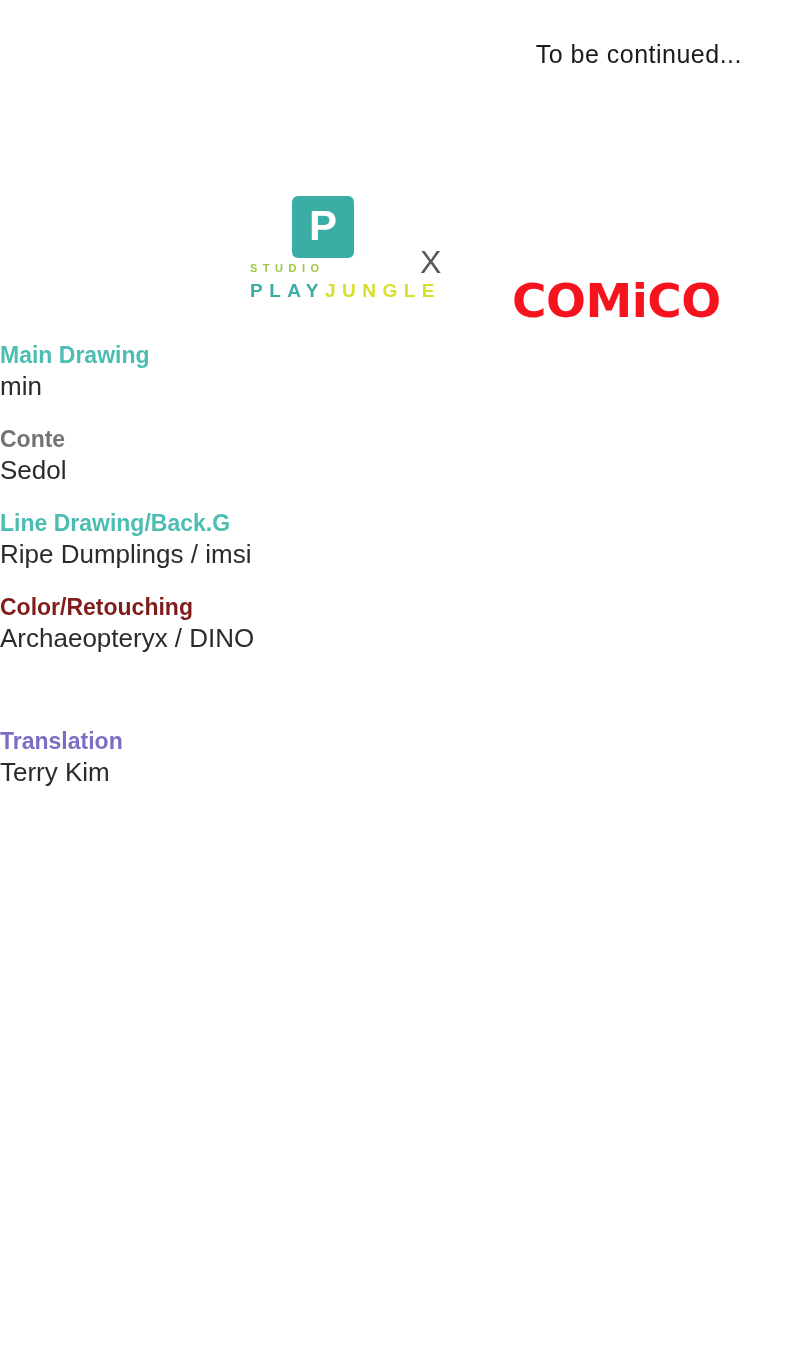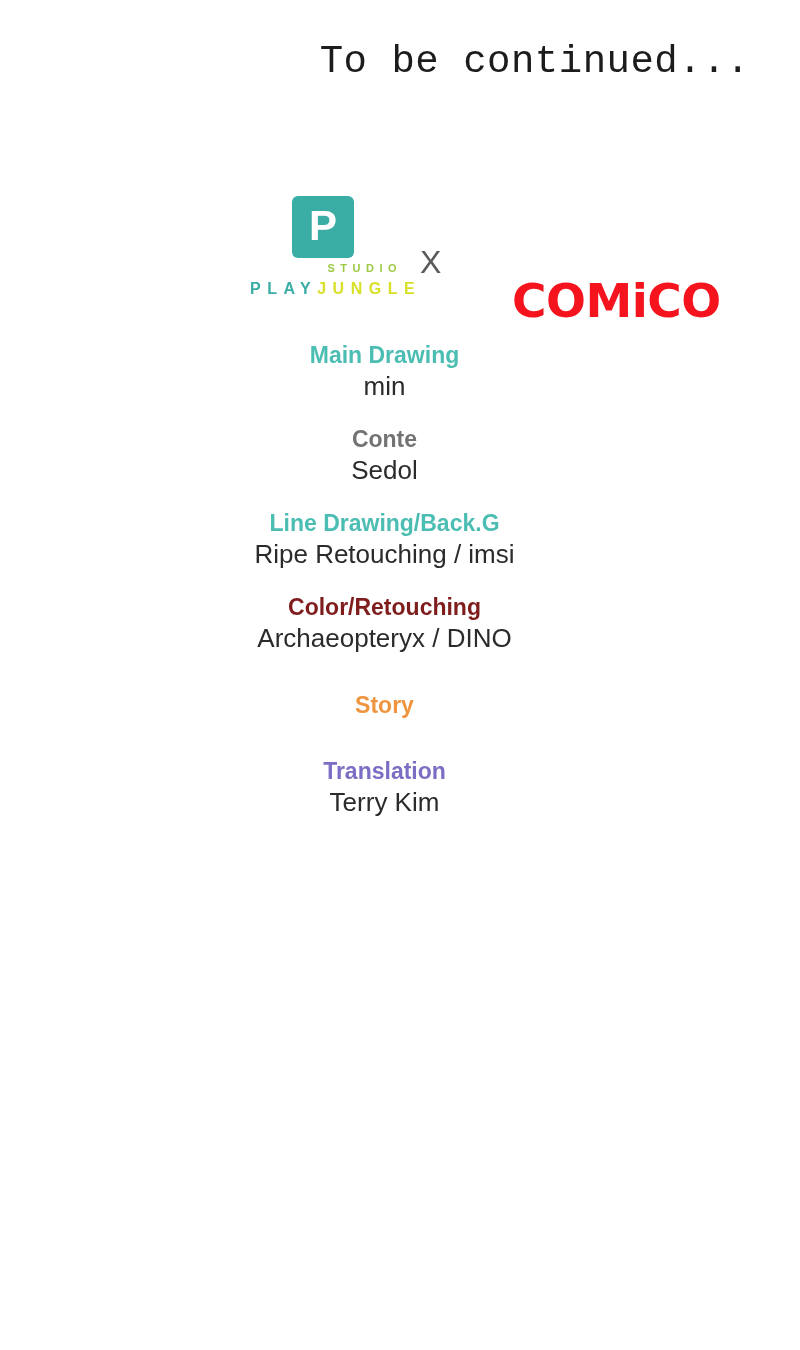--- a/index.html
+++ b/index.html
@@ -19,25 +19,25 @@
     position: relative;
     width: 800px;
     height: 1350px;
     background: #ffffff;
   }
 
   
   .tbc {
     position: absolute;
     top: 40px;
-    right: 50px;
-    font-size: 39px;
+    right: 58px;
+    font-size: 25px;
     letter-spacing: 0.5px;
     color: #1c1c1c;
-    font-family: Liberation Mono, monospace;
+    font-family: Liberation Sans, sans-serif;
     font-weight: 400;
     white-space: nowrap;
   }
 
   
   .logos {
     position: absolute;
     top: 196px;
     left: 0;
     width: 800px;
@@ -71,34 +71,34 @@
     color: #ffffff;
     font-size: 42px;
     font-weight: bold;
     font-family: "Liberation Sans", sans-serif;
   }
   .studio-word {
     position: absolute;
     left: 0;
     top: 66px;
     width: 152px;
-    text-align: right;
+    text-align: left;
     font-size: 11px;
     font-weight: bold;
     letter-spacing: 5.5px;
     color: #9ec945;
     font-family: "Liberation Sans", sans-serif;
   }
   .studio-word2 {
     position: absolute;
     left: 0;
     top: 84px;
     width: 152px;
     text-align: center;
-    font-size: 16px;
+    font-size: 19px;
     font-weight: bold;
     letter-spacing: 6.5px;
     font-family: "Liberation Sans", sans-serif;
   }
   .pj-play { color: #3aada4; }
   .pj-jungle { color: #d9e02a; }
 
   .x-mark {
     position: absolute;
     left: 420px;
@@ -122,21 +122,21 @@
     white-space: nowrap;
     margin-top: 35px;
   }
 
   
   .credits {
     position: absolute;
     top: 340px;
     left: 0;
     width: 800px;
-    text-align: center;
+    text-align: left;
     padding-right: 31px;
     box-sizing: border-box;
   }
   .credit-block {
     margin-bottom: 22px;
   }
   .credit-role {
     font-size: 23px;
     font-weight: bold;
     line-height: 30px;
@@ -183,32 +183,31 @@
       <div class="credit-name">min</div>
     </div>
 
     <div class="credit-block">
       <div class="credit-role" style="color:#737373">Conte</div>
       <div class="credit-name">Sedol</div>
     </div>
 
     <div class="credit-block">
       <div class="credit-role" style="color:#4cbdb2">Line Drawing/Back.G</div>
-      <div class="credit-name">Ripe Retouching / imsi</div>
+      <div class="credit-name">Ripe Dumplings / imsi</div>
     </div>
 
     <div class="credit-block">
       <div class="credit-role" style="color:#7f1d1d">Color/Retouching</div>
       <div class="credit-name">Archaeopteryx / DINO</div>
     </div>
 
     <div class="gap-big"></div>
 
     <div class="credit-block">
-      <div class="credit-role" style="color:#f0953f">Story</div>
     </div>
 
     <div class="gap-big"></div>
 
     <div class="credit-block">
       <div class="credit-role" style="color:#7a6fc4">Translation</div>
       <div class="credit-name">Terry Kim</div>
     </div>
 
   </div>

